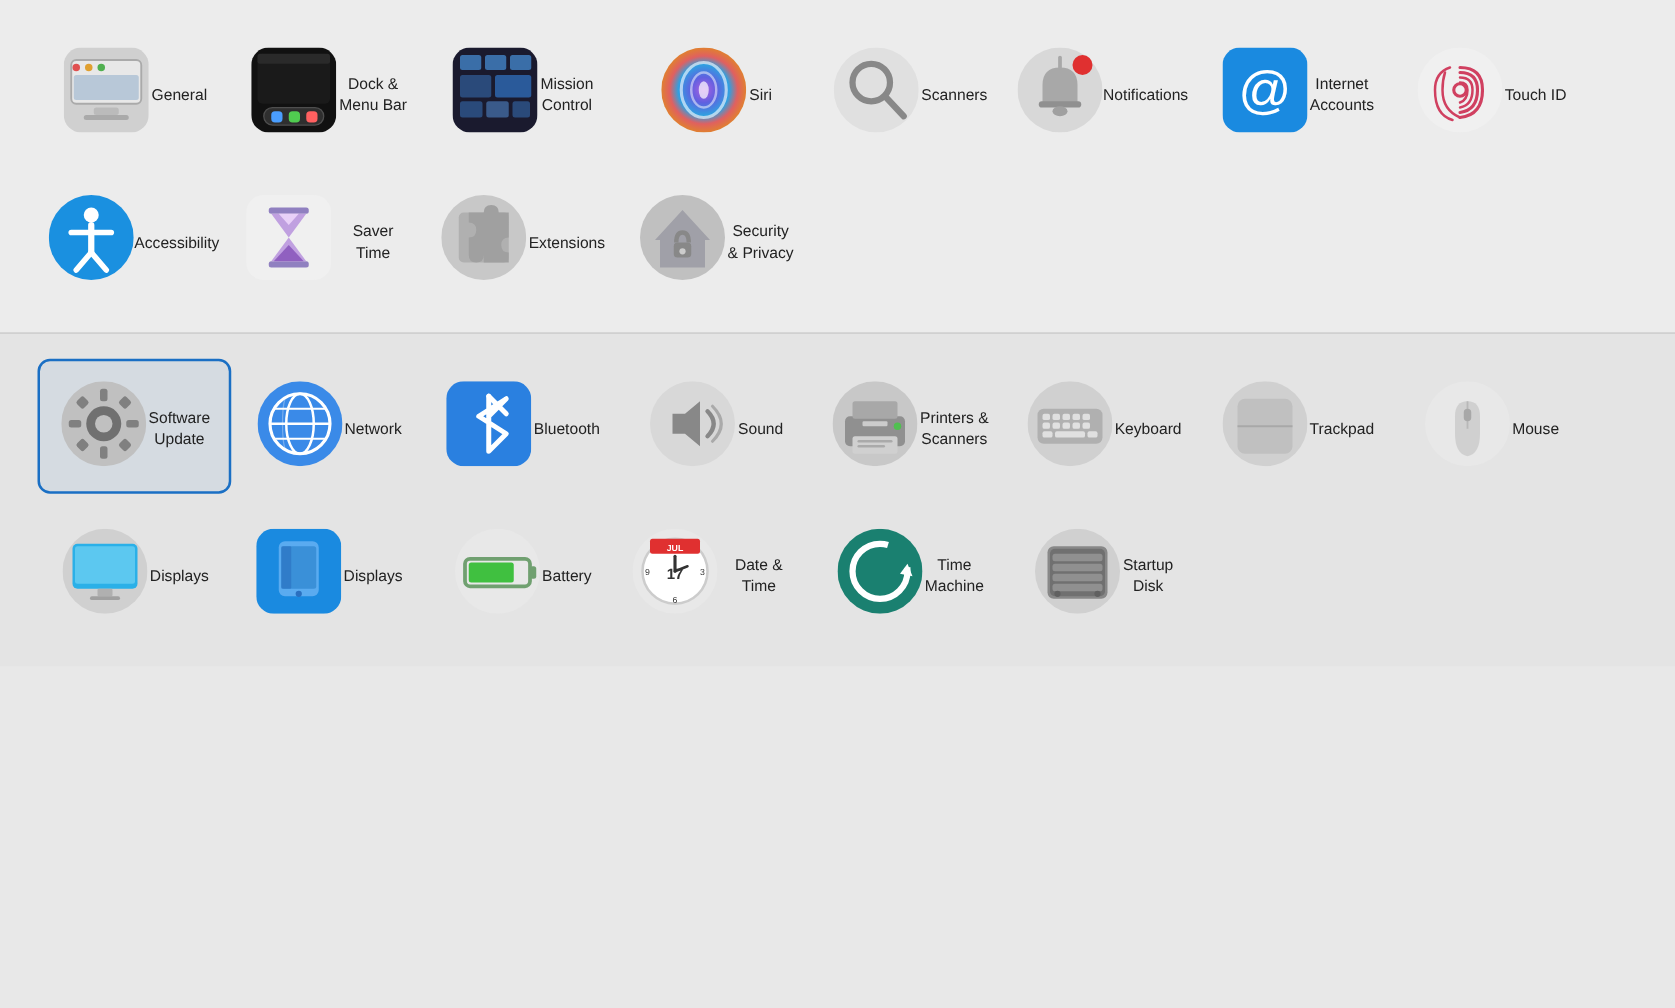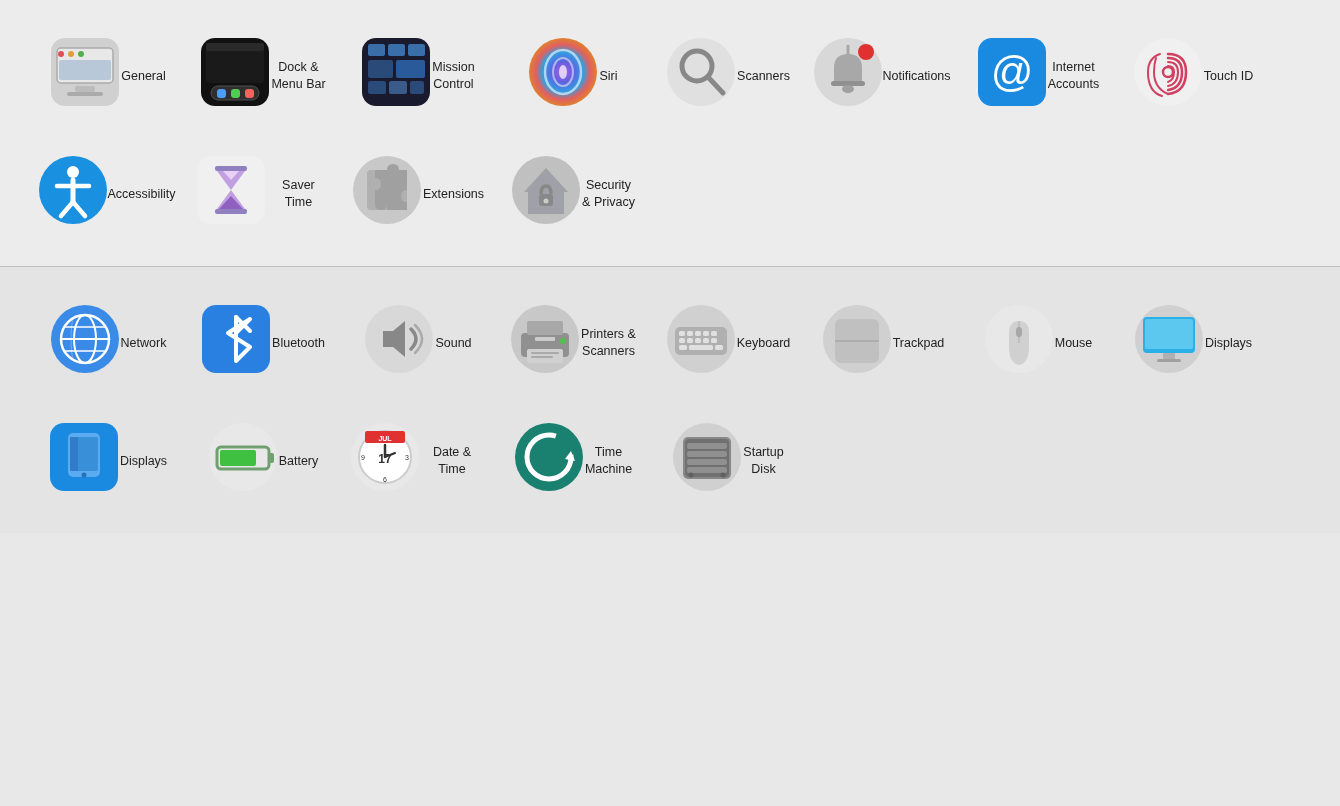--- a/index.html
+++ b/index.html
@@ -258,20 +258,40 @@
       </div>
       <span class="item-label">Security<br>&amp; Privacy</span>
     </div>
 
   </div>
 </div>
 
 <div class="section section-bottom">
   <div class="grid">
 
+    <div class="item selected">
+      <div class="icon-wrap">
+        <svg width="68" height="68" viewBox="0 0 68 68">
+          <circle cx="34" cy="34" r="34" fill="#c0c0c0"></circle>
+
+          <circle cx="34" cy="34" r="14" fill="#707070"></circle>
+          <circle cx="34" cy="34" r="7" fill="#c0c0c0"></circle>
+
+          <rect x="31" y="6" width="6" height="10" rx="2" fill="#808080"></rect>
+          <rect x="31" y="52" width="6" height="10" rx="2" fill="#808080"></rect>
+          <rect x="6" y="31" width="10" height="6" rx="2" fill="#808080"></rect>
+          <rect x="52" y="31" width="10" height="6" rx="2" fill="#808080"></rect>
+          <rect x="13" y="13" width="8" height="8" rx="2" fill="#808080" transform="rotate(45 17 17)"></rect>
+          <rect x="47" y="13" width="8" height="8" rx="2" fill="#808080" transform="rotate(45 51 17)"></rect>
+          <rect x="13" y="47" width="8" height="8" rx="2" fill="#808080" transform="rotate(45 17 51)"></rect>
+          <rect x="47" y="47" width="8" height="8" rx="2" fill="#808080" transform="rotate(45 51 51)"></rect>
+        </svg>
+      </div>
+      <span class="item-label">Software<br>Update</span>
+    </div>
 
     <div class="item">
       <div class="icon-wrap">
         <svg width="68" height="68" viewBox="0 0 68 68">
           <circle cx="34" cy="34" r="34" fill="#3a8ae8"></circle>
 
           <circle cx="34" cy="34" r="24" fill="none" stroke="white" stroke-width="2.5"></circle>
           <ellipse cx="34" cy="34" rx="11" ry="24" fill="none" stroke="white" stroke-width="2"></ellipse>
           <line x1="10" y1="34" x2="58" y2="34" stroke="white" stroke-width="2"></line>
           <line x1="13" y1="22" x2="55" y2="22" stroke="white" stroke-width="1.5"></line>

